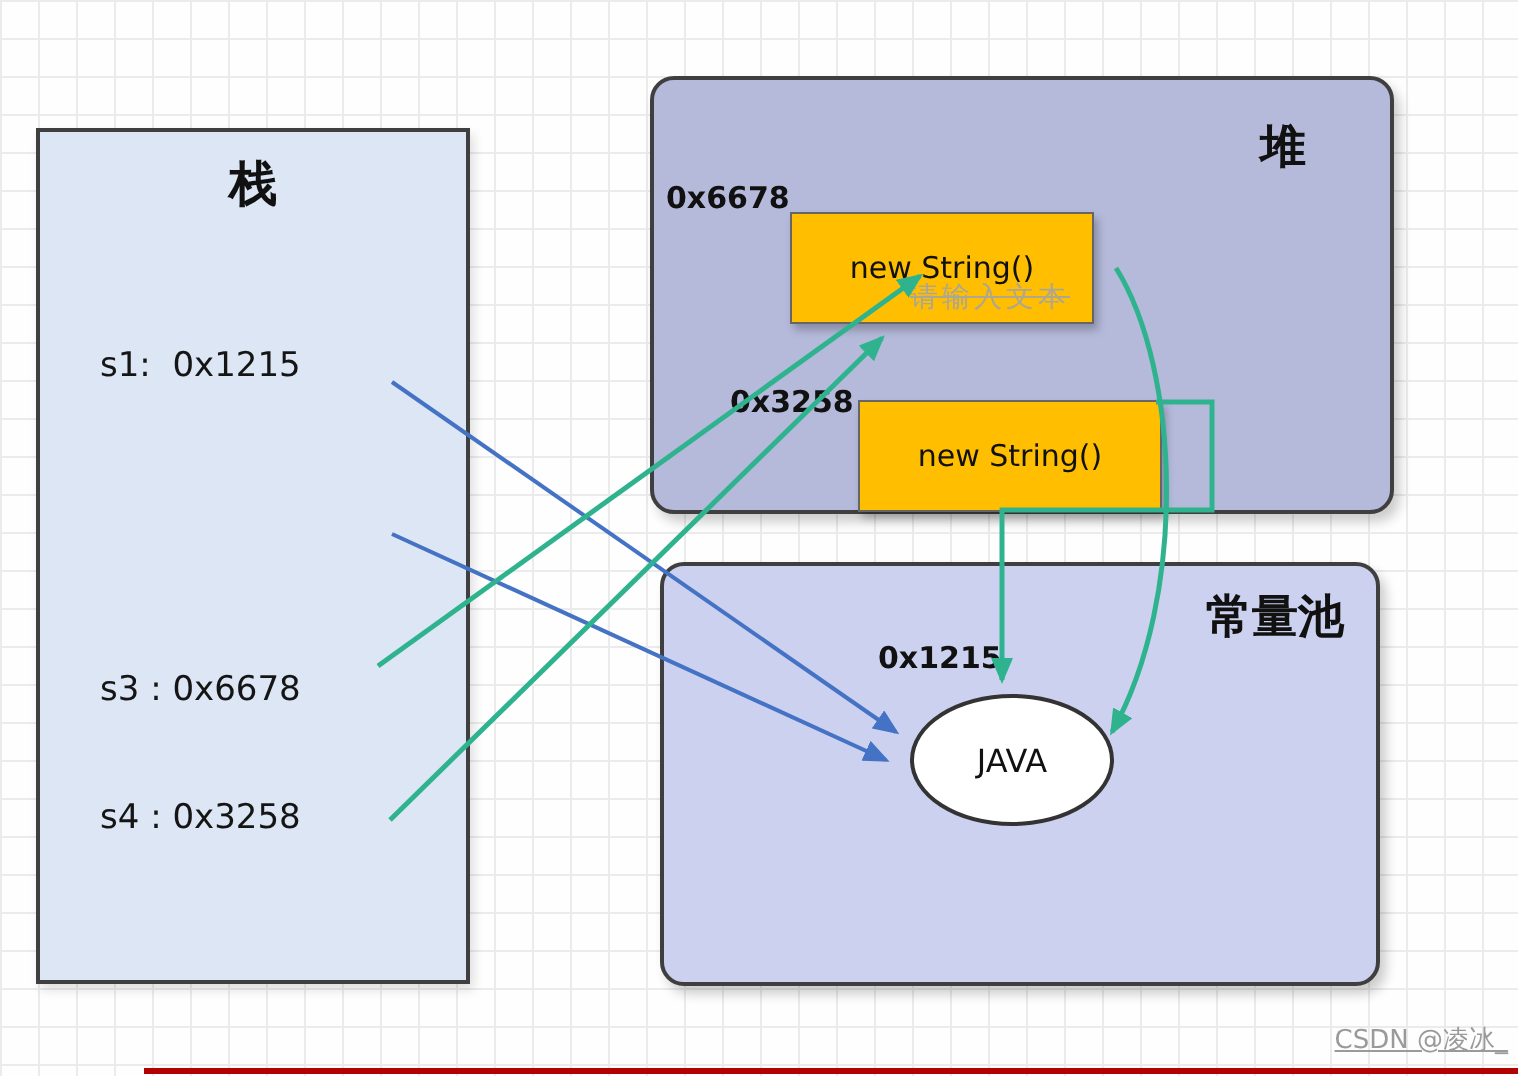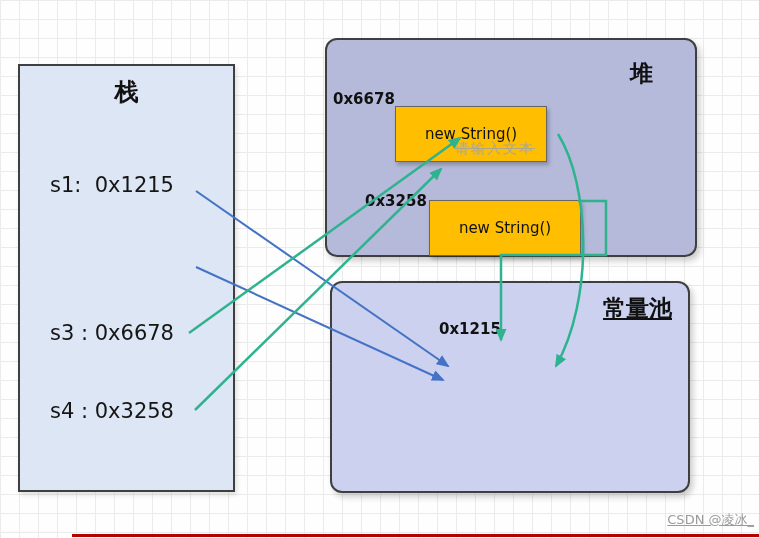--- a/index.html
+++ b/index.html
@@ -13,22 +13,22 @@
     background-size:19px 19px;
   }
   
   .stack-box {
     position:absolute; left:18px; top:64px; width:213px; height:424px;
     background:var(--stack-fill,#dde6f4); border:2px solid #3f3f3f;
     box-shadow:2px 3px 5px rgba(0,0,0,.12);
   }
   .stack-title { position:absolute; top:10px; left:0; width:100%; text-align:center;
     font-size:24px; font-weight:bold; color:#111; }
-  .stack-entry { position:absolute; left:30px; font-size:21px; color:#151515; white-space:pre; }
-  .e1{top:107px}.e2{top:183px}.e3{top:255px}.e4{top:333px}
+  .stack-entry { position:absolute; left:30px; font-size:17px; color:#151515; white-space:pre; }
+  .e1{top:107px}.e2{top:183px}.e3{top:269px}.e4{top:333px}
   
   .heap-box {
     position:absolute; left:325px; top:38px; width:368px; height:215px;
     background:var(--heap-fill,#b5badb); border:2px solid #3f3f3f; border-radius:12px;
     box-shadow:3px 4px 6px rgba(0,0,0,.2);
   }
   .heap-title { position:absolute; top:18px; right:42px; font-size:23px; font-weight:bold; color:#111; }
   .addr { position:absolute; font-size:15px; font-weight:bold; color:#111; }
   .addr-6678 { left:6px;  top:50px; }
   .addr-3258 { left:38px; top:152px; }
@@ -41,21 +41,21 @@
   .obj1 { left:68px;  top:40px; }
   .obj2 { left:102px; top:134px; }
   .heap-watermark { position:absolute; left:128px; top:100px; font-size:14px;
     color:#99a0b5; letter-spacing:2px; text-decoration:line-through; opacity:.8; }
   
   .pool-box {
     position:absolute; left:330px; top:281px; width:356px; height:208px;
     background:var(--pool-fill,#ccd1f0); border:2px solid #3f3f3f; border-radius:12px;
     box-shadow:3px 4px 6px rgba(0,0,0,.2);
   }
-  .pool-title { position:absolute; top:10px; right:16px; font-size:23px; font-weight:bold; color:#111;text-decoration:underline; }
+  .pool-title { position:absolute; top:10px; right:16px; font-size:23px; font-weight:bold; color:#111; }
   .addr-1215 { left:107px; top:37px; }
   .java-ellipse {
     position:absolute; left:123px; top:64px; width:98px; height:62px;
     background:#fff; border:2px solid #333; border-radius:50%;
     display:flex; align-items:center; justify-content:center; font-size:16px; color:#111;
   }
   
   .arrows { position:absolute; left:0; top:0; pointer-events:none; }
   .l-blue  { stroke:var(--arrow-blue,#4472c4);  stroke-width:2;   fill:none; }
   .l-green { stroke:var(--arrow-green,#2fb38f); stroke-width:2.5; fill:none; stroke-linejoin:miter; }
@@ -83,20 +83,21 @@
     <div class="addr addr-6678">0x6678</div>
     <div class="obj obj1">new String()</div>
     <div class="heap-watermark">请输入文本</div>
     <div class="addr addr-3258">0x3258</div>
     <div class="obj obj2">new String()</div>
   </div>
 
   <div class="pool-box">
     <div class="pool-title">常量池</div>
     <div class="addr addr-1215">0x1215</div>
+    <div class="java-ellipse">JAVA</div>
   </div>
 
   <svg class="arrows" width="759" height="538" viewBox="0 0 759 538" xmlns="http://www.w3.org/2000/svg">
     <defs>
       <marker id="ab" markerUnits="userSpaceOnUse" markerWidth="13" markerHeight="11" refX="11" refY="5.5" orient="auto">
         <path class="mk-blue" d="M0,0 L13,5.5 L0,11 Z"></path>
       </marker>
       <marker id="ag" markerUnits="userSpaceOnUse" markerWidth="13" markerHeight="11" refX="11" refY="5.5" orient="auto">
         <path class="mk-green" d="M0,0 L13,5.5 L0,11 Z"></path>
       </marker>

